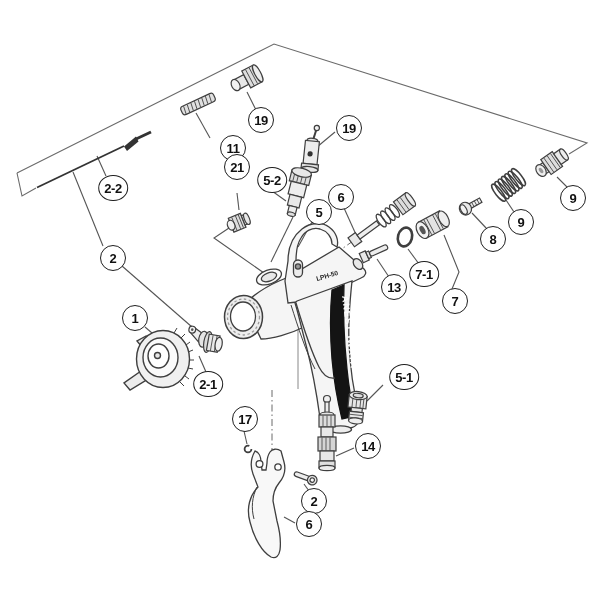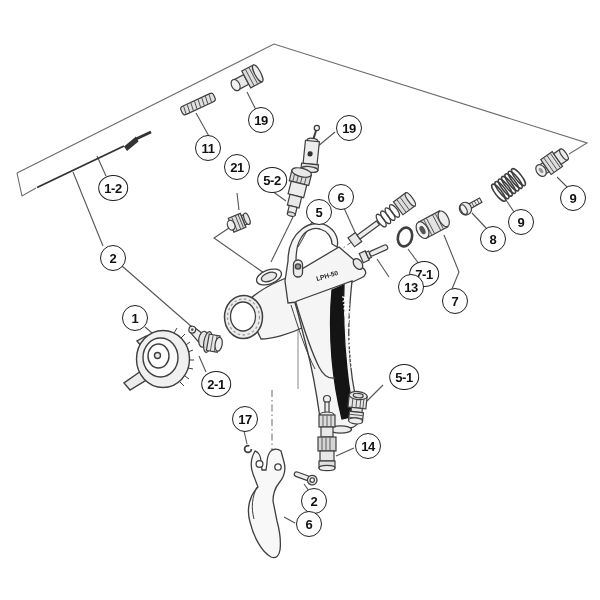--- a/index.html
+++ b/index.html
@@ -298,33 +298,33 @@
     <rect x="351.5" y="408" width="11" height="4"></rect>
     <rect x="350" y="412" width="14" height="9" fill="#e8e8e8"></rect>
     <line x1="350.5" y1="415" x2="363.5" y2="415" stroke-width="0.8"></line>
     <line x1="350.5" y1="418" x2="363.5" y2="418" stroke-width="0.8"></line>
     <ellipse cx="357" cy="421" rx="7" ry="3" fill="#eeeeee"></ellipse>
   </g>
 </svg>
 
   <div class="callout" style="left:135px;top:318px">1</div>
   <div class="callout" style="left:113px;top:258px">2</div>
-  <div class="callout" style="left:216px;top:384px">2-1</div>
-  <div class="callout" style="left:113px;top:188px">1-2</div>
+  <div class="callout" style="left:208px;top:384px">2-1</div>
+  <div class="callout" style="left:113px;top:188px">2-2</div>
   <div class="callout" style="left:319px;top:212px">5</div>
   <div class="callout" style="left:404px;top:377px">5-1</div>
   <div class="callout" style="left:272px;top:180px">5-2</div>
   <div class="callout" style="left:341px;top:197px">6</div>
   <div class="callout" style="left:455px;top:301px">7</div>
   <div class="callout" style="left:424px;top:274px">7-1</div>
   <div class="callout" style="left:493px;top:239px">8</div>
   <div class="callout" style="left:521px;top:222px">9</div>
   <div class="callout" style="left:573px;top:198px">9</div>
-  <div class="callout" style="left:208px;top:148px">11</div>
+  <div class="callout" style="left:233px;top:148px">11</div>
   <div class="callout" style="left:261px;top:120px">19</div>
-  <div class="callout" style="left:411px;top:287px">13</div>
+  <div class="callout" style="left:394px;top:287px">13</div>
   <div class="callout" style="left:368px;top:446px">14</div>
   <div class="callout" style="left:314px;top:501px">2</div>
   <div class="callout" style="left:309px;top:524px">6</div>
   <div class="callout" style="left:245px;top:419px">17</div>
   <div class="callout" style="left:349px;top:128px">19</div>
   <div class="callout" style="left:237px;top:167px">21</div>
 </div>
 
 </body></html>

